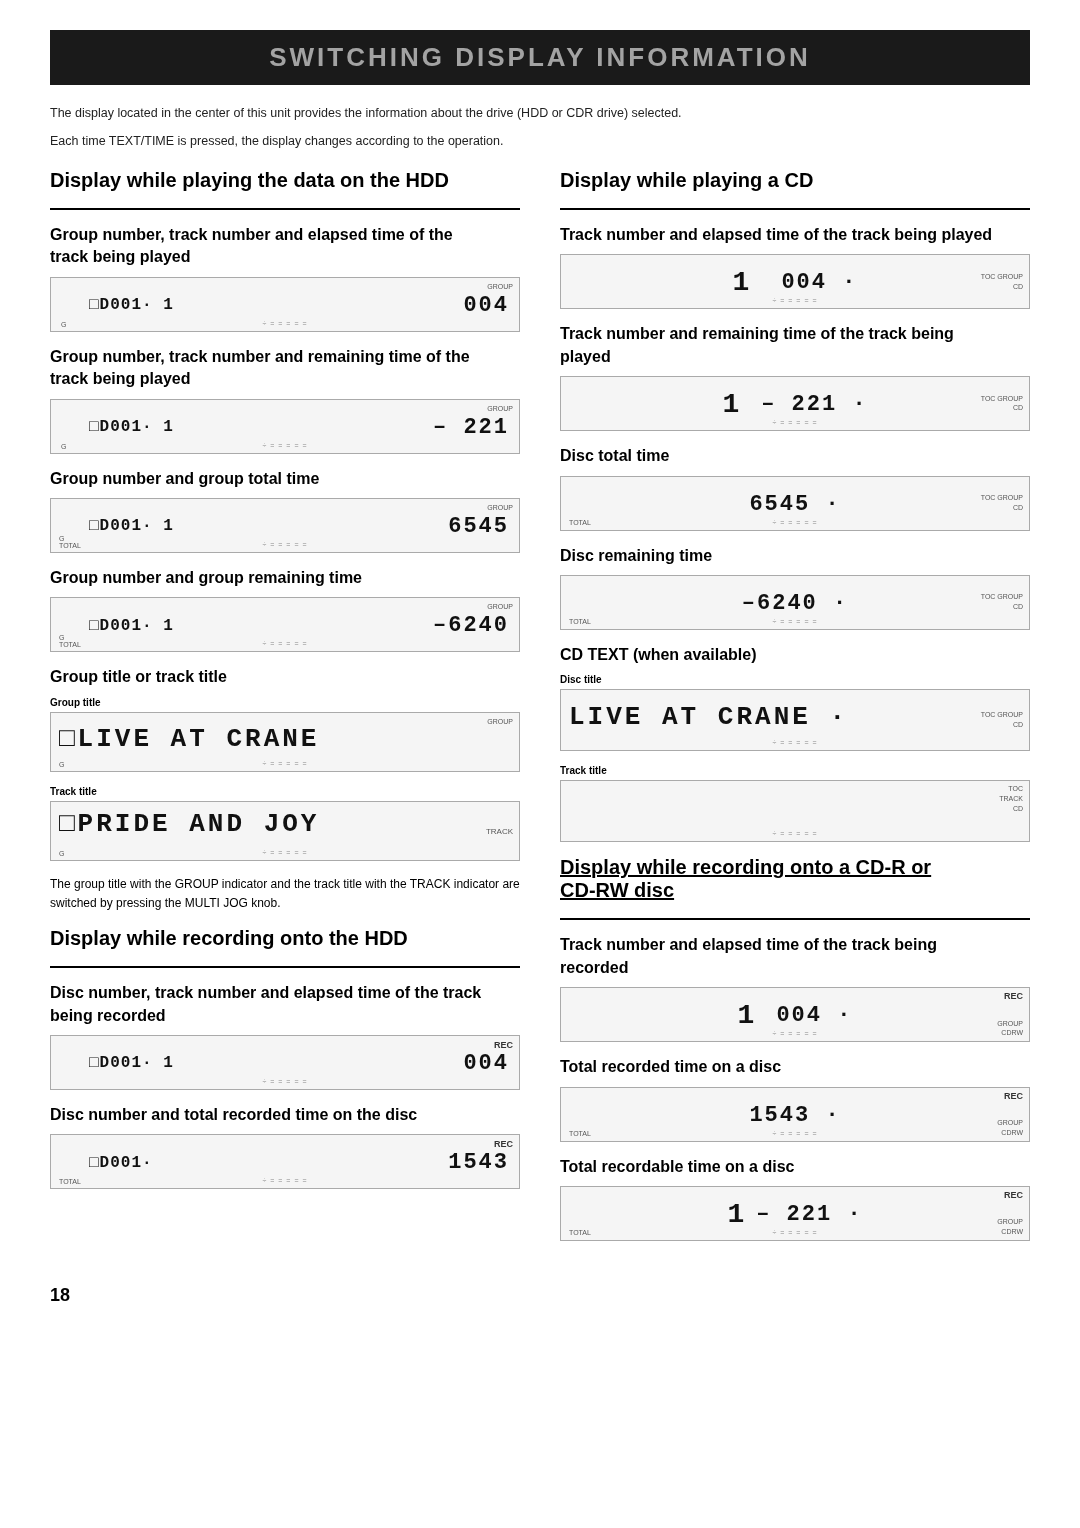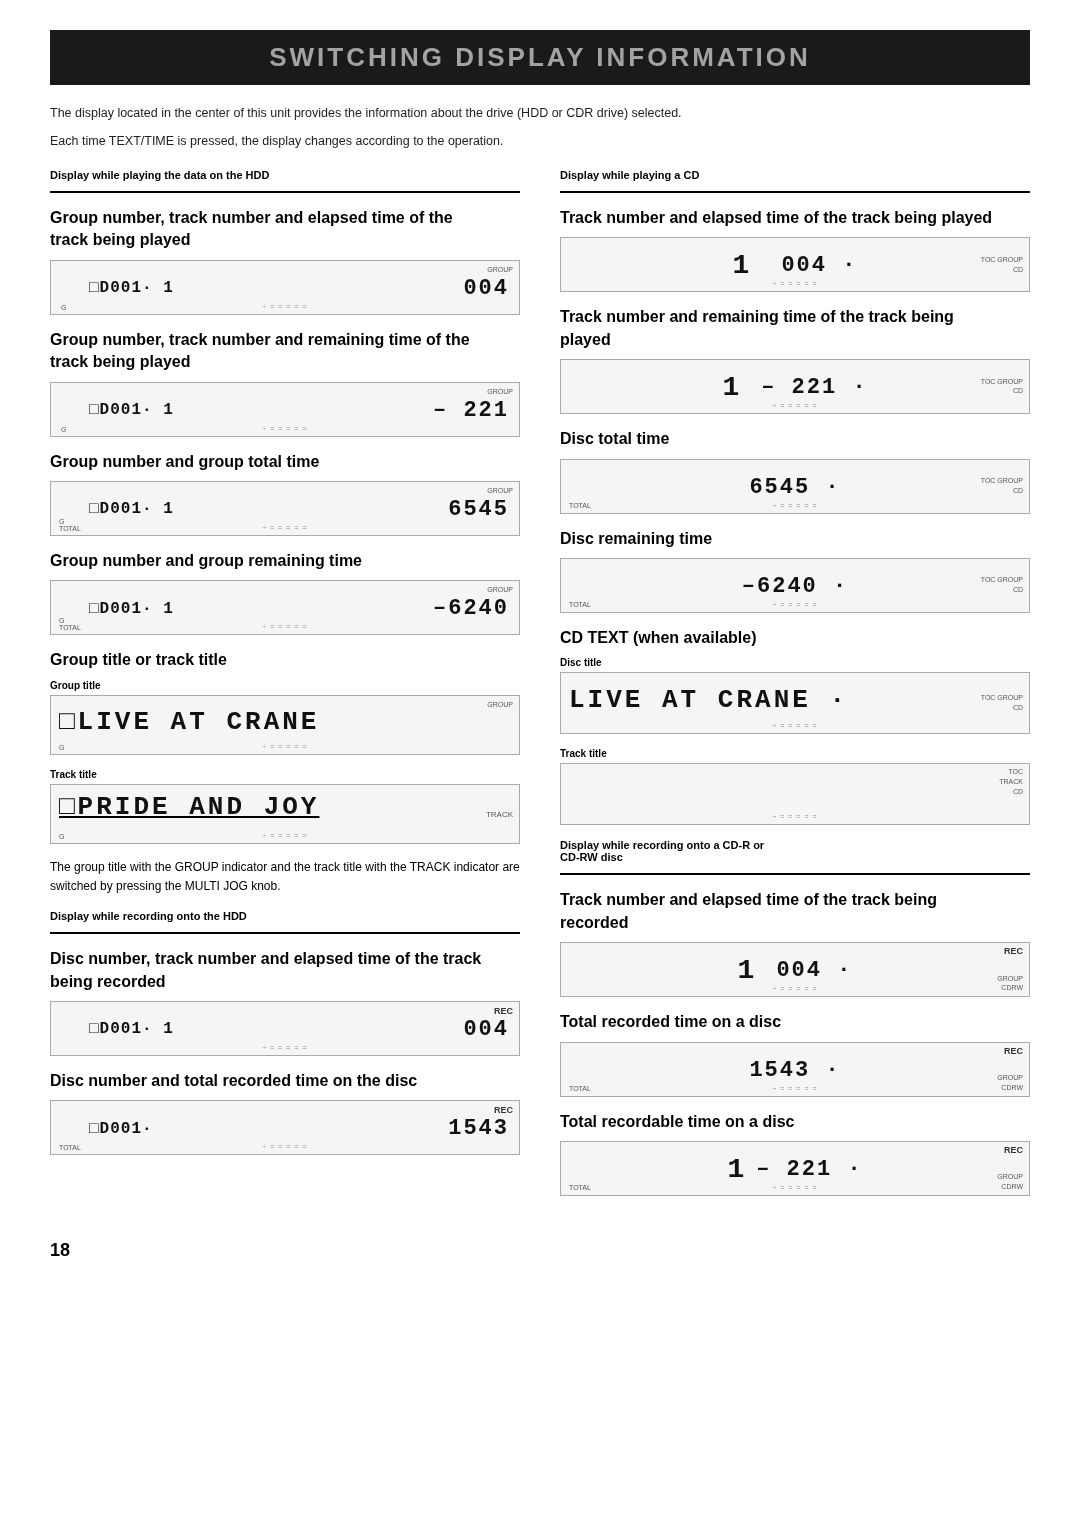--- a/index.html
+++ b/index.html
@@ -37,24 +37,24 @@
     .two-col {
       display: flex;
       gap: 40px;
     }
     .col-left, .col-right {
       flex: 1;
     }
 
     
     .section-heading {
-      font-size: 11px;
+      font-size: 20px;
       font-weight: 900;
       border-bottom: 2px solid #000;
-      padding-bottom: 10px;
+      padding-bottom: 16px;
       margin-bottom: 14px;
     }
 
     
     .sub-heading {
       font-size: 16px;
       font-weight: 700;
       margin-bottom: 8px;
       line-height: 1.4;
     }
@@ -246,21 +246,21 @@
     <div class="sub-heading">Group title or track title</div>
     <div class="sub-heading-light"><strong>Group title</strong></div>
     <div class="display-box" style="min-height:60px;padding:8px 12px 14px 8px;">
       <span class="lcd-text">□LIVE  AT  CRANE</span>
       <span class="corner-label-group">GROUP</span>
       <span style="position:absolute;left:8px;bottom:3px;font-size:7px;color:#555;">G</span>
       <span style="position:absolute;left:50%;transform:translateX(-50%);bottom:4px;font-size:7px;color:#888;letter-spacing:1px;">÷ = = = = =</span>
     </div>
 
     <div class="sub-heading-light" style="margin-top:4px;"><strong>Track title</strong></div>
-    <div class="display-box" style="min-height:60px;padding:0 50px 14px 8px;text-decoration:underline;">
+    <div class="display-box" style="min-height:60px;padding:0 50px 14px 8px;">
       <span class="lcd-text">□PRIDE AND JOY</span>
       <span style="position:absolute;right:6px;top:50%;transform:translateY(-50%);font-size:8px;color:#555;">TRACK</span>
       <span style="position:absolute;left:8px;bottom:3px;font-size:7px;color:#555;">G</span>
       <span style="position:absolute;left:50%;transform:translateX(-50%);bottom:4px;font-size:7px;color:#888;letter-spacing:1px;">÷ = = = = =</span>
     </div>
 
     <p class="body-text">The group title with the GROUP indicator and the track title with the TRACK indicator are switched by pressing the MULTI JOG knob.</p>
 
     <div class="section-heading">Display while recording onto the HDD</div>
 
@@ -326,21 +326,21 @@
       <span style="position:absolute;right:6px;top:50%;transform:translateY(-50%);font-size:7px;color:#555;text-align:right;line-height:1.4;">TOC GROUP<br>CD</span>
       <span style="position:absolute;left:50%;transform:translateX(-50%);bottom:4px;font-size:7px;color:#888;letter-spacing:1px;">÷ = = = = =</span>
     </div>
 
     <div class="sub-heading-light" style="margin-top:4px;"><strong>Track title</strong></div>
     <div class="display-box" style="min-height:62px;padding:8px 60px 14px 8px;">
       <span style="position:absolute;right:6px;top:3px;font-size:7px;color:#555;text-align:right;line-height:1.4;">TOC<br>TRACK<br>CD</span>
       <span style="position:absolute;left:50%;transform:translateX(-50%);bottom:4px;font-size:7px;color:#888;letter-spacing:1px;">÷ = = = = =</span>
     </div>
 
-    <div class="section-heading" style="margin-top:4px;">Display while recording onto a CD-R or<br>CD-RW disc</div>
+    <div class="section-heading" style="margin-top:4px;text-decoration:underline;">Display while recording onto a CD-R or<br>CD-RW disc</div>
 
     <div class="sub-heading">Track number and elapsed time of the track being<br>recorded</div>
     <div class="cd-display">
       <span class="lcd-large" style="margin-right:20px;">1</span>
       <span class="lcd">004 ·</span>
       <span style="position:absolute;right:6px;top:3px;font-size:9px;font-weight:700;color:#333;">REC</span>
       <span style="position:absolute;right:6px;bottom:3px;font-size:7px;color:#555;text-align:right;line-height:1.4;">GROUP<br>CDRW</span>
       <span class="indicators-bottom">÷ = = = = =</span>
     </div>
 

